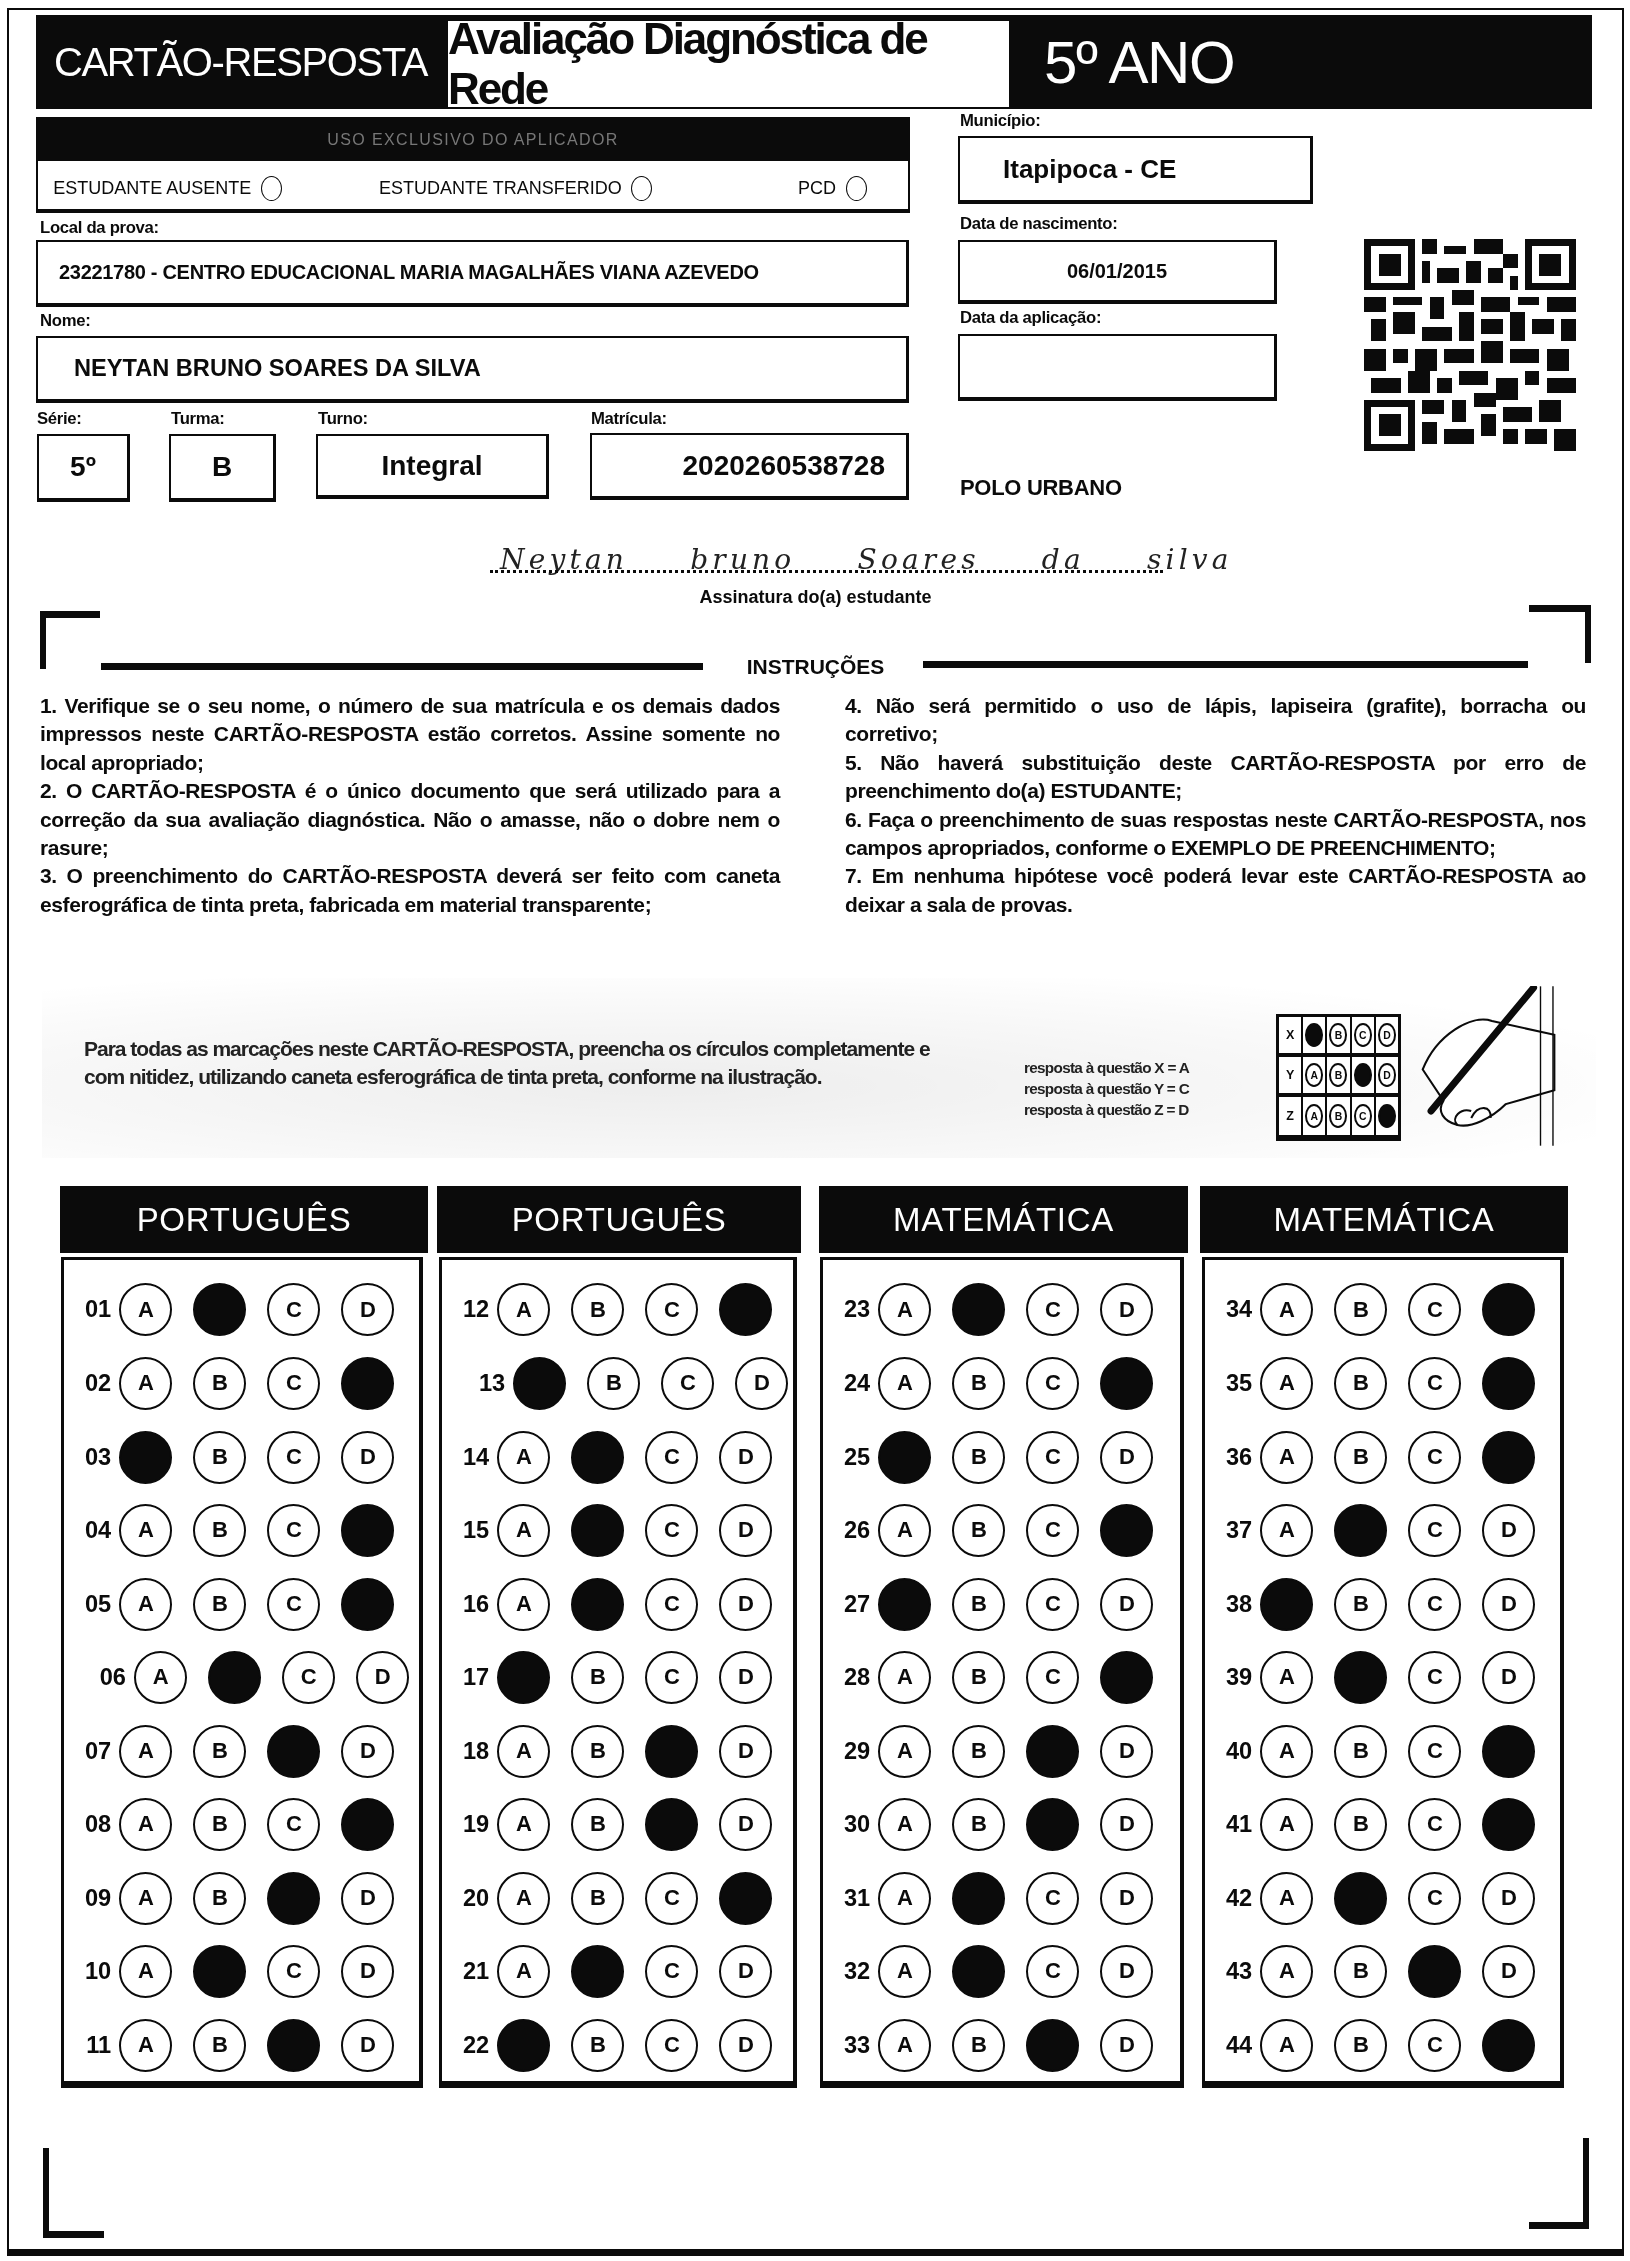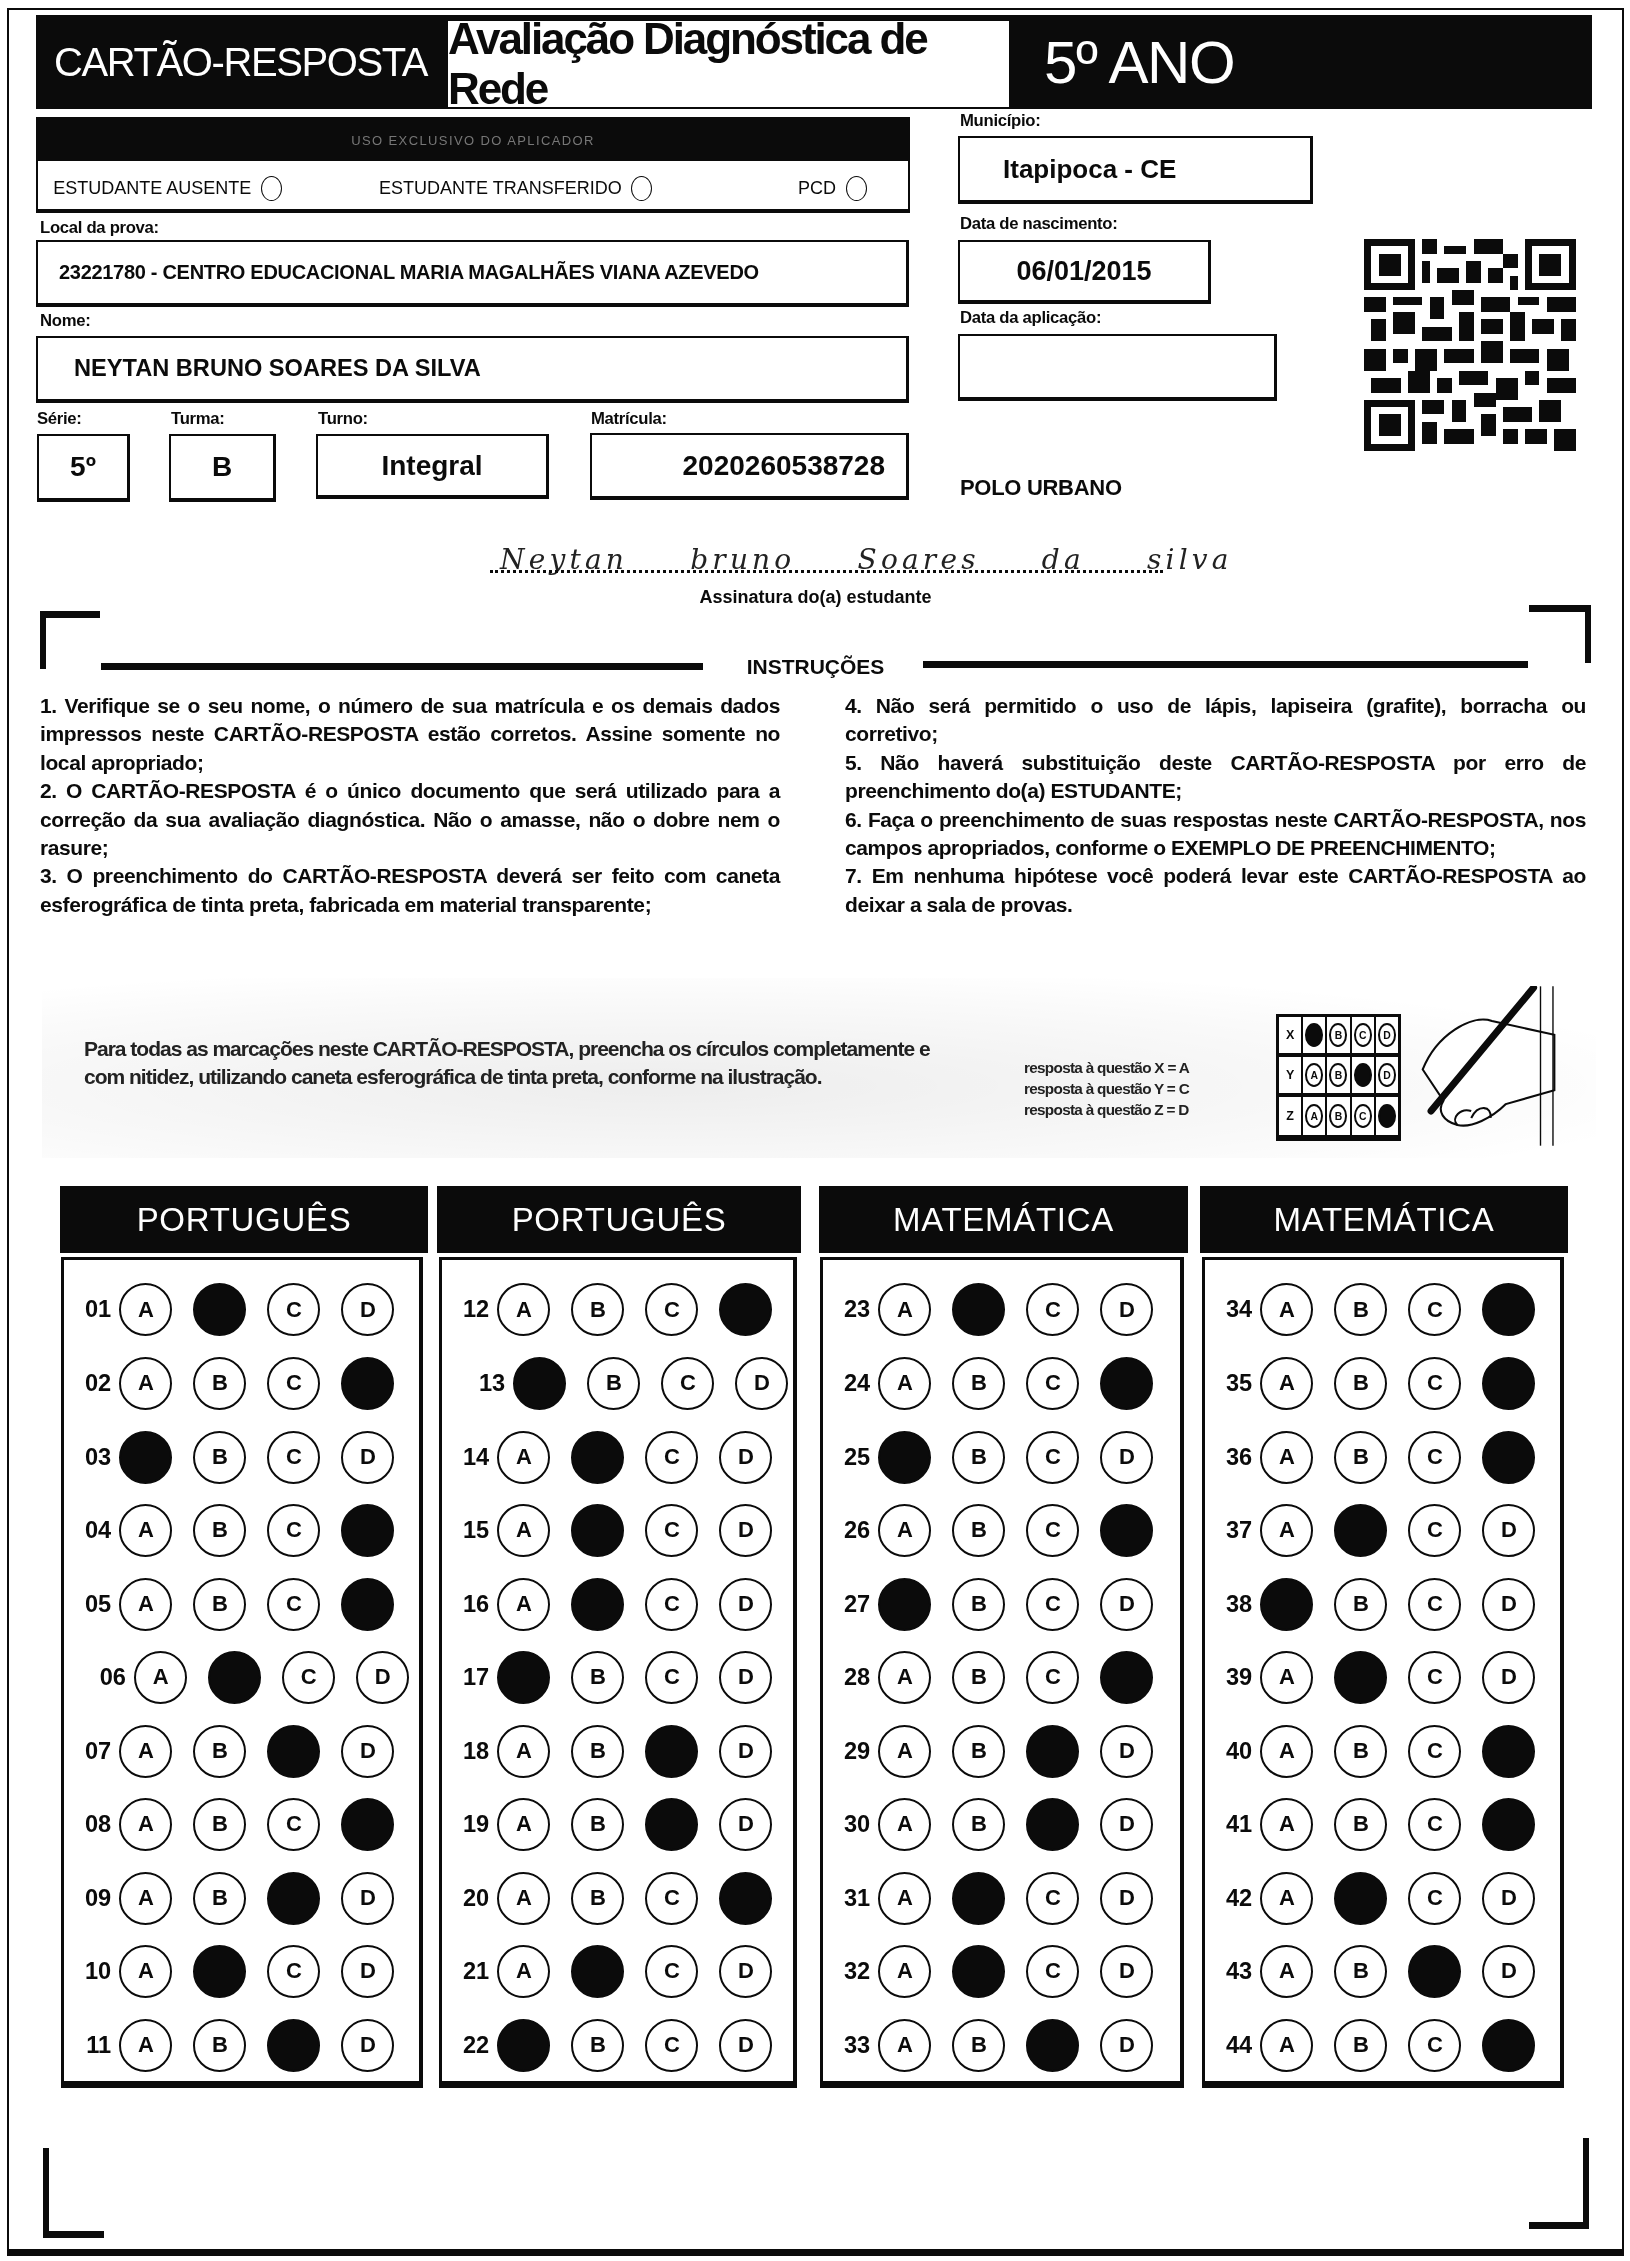--- a/index.html
+++ b/index.html
@@ -9,21 +9,21 @@
   .page-frame { position: absolute; left: 7px; top: 8.3px; width: 1617px; height: 2248px; border: 2.8px solid #0b0b0b; border-bottom-width: 7px; }
 
   
   .hdr { position: absolute; left: 36px; top: 15.3px; width: 1556px; height: 94px; background: #0b0b0b; }
   .hdr-left { position: absolute; left: 36px; top: 15.3px; width: 409px; height: 94px; color: #fff; font-family: "Liberation Sans", sans-serif; font-size: 40px; display:flex; align-items:center; justify-content:center; letter-spacing: -1.4px; transform-origin: left center; }
   .hdr-mid { position: absolute; left: 448px; top: 21px; width: 561px; height: 86px; background: #fff; color: #0b0b0b; font-weight: bold; font-size: 44px; display:flex; align-items:center; justify-content:center; letter-spacing: -2.1px; }
   .hdr-right { position: absolute; left: 1044px; top: 15.3px; height: 94px; color: #fff; font-size: 60px; display:flex; align-items:center; letter-spacing: -1.4px; }
 
   
   .app-box { position: absolute; left: 36px; top: 117px; width: 874px; height: 96px; border: 2.8px solid #0b0b0b; border-bottom-width: 4.9px; }
-  .app-head { height: 42px; background: #0b0b0b; color: #777; font-size: 13px; display:flex; align-items:center; justify-content:center; letter-spacing: 1.4px; }
+  .app-head { height: 42px; background: #0b0b0b; color: #777; font-size: 16px; display:flex; align-items:center; justify-content:center; letter-spacing: 1.4px; }
   .app-row { position: relative; height: 51px; font-size: 18px; }
   .app-opt { position: absolute; top: 15.3px; display:flex; align-items:center; gap: 9.7px; }
   .radio { display:inline-block; width: 21px; height: 25px; border: 1.4px solid #0b0b0b; border-radius: 50%; }
 
   .lbl { position: absolute; font-size: 16.7px; font-weight: bold; letter-spacing: -0.3px; }
   .field { position: absolute; border: 2.8px solid #0b0b0b; border-bottom-width: 4.2px; border-right-width: 3.5px; display:flex; align-items:center; font-weight: bold; }
 
   
   .sig-line { position: absolute; left: 490px; top: 570px; width: 673px; border-bottom: 3.5px dotted #0b0b0b; }
   .sig-hand { position: absolute; left: 500px; top: 543px; font-family: "DejaVu Serif", serif; font-style: italic; font-size: 28px; letter-spacing: 4.2px; word-spacing: 49px; color: #222; }
@@ -103,21 +103,21 @@
 <div class="lbl" style="left:318px;top:409px">Turno:</div>
 <div class="field" style="left:316px;top:434px;width:233px;height:65px;justify-content:center;font-size:28px">Integral</div>
 
 <div class="lbl" style="left:591px;top:409px">Matrícula:</div>
 <div class="field" style="left:590px;top:433px;width:319px;height:67px;justify-content:flex-end;padding-right:21px;font-size:28px">2020260538728</div>
 
 <div class="lbl" style="left:960px;top:111px">Município:</div>
 <div class="field" style="left:958px;top:136px;width:355px;height:68px;padding-left:43px;font-size:26px">Itapipoca - CE</div>
 
 <div class="lbl" style="left:960px;top:214px">Data de nascimento:</div>
-<div class="field" style="left:958px;top:240px;width:253px;height:64px;justify-content:center;font-size:27px">06/01/2015</div>
+<div class="field" style="left:958px;top:240px;width:319px;height:64px;justify-content:center;font-size:20px">06/01/2015</div>
 
 <div class="lbl" style="left:960px;top:308px">Data da aplicação:</div>
 <div class="field" style="left:958px;top:334px;width:319px;height:67px;justify-content:center;font-size:28px"></div>
 
 <div class="lbl" style="left:960px;top:475px;font-size:22px">POLO URBANO</div>
 
 <svg class="qr" viewBox="0 0 29 29" shape-rendering="crispEdges">
   <rect width="29" height="29" fill="#fff"></rect>
   <g fill="#0b0b0b">
     <path d="M0 0h7v7h-7zM1 1v5h5v-5zM2 2h3v3h-3z" fill-rule="evenodd"></path>

